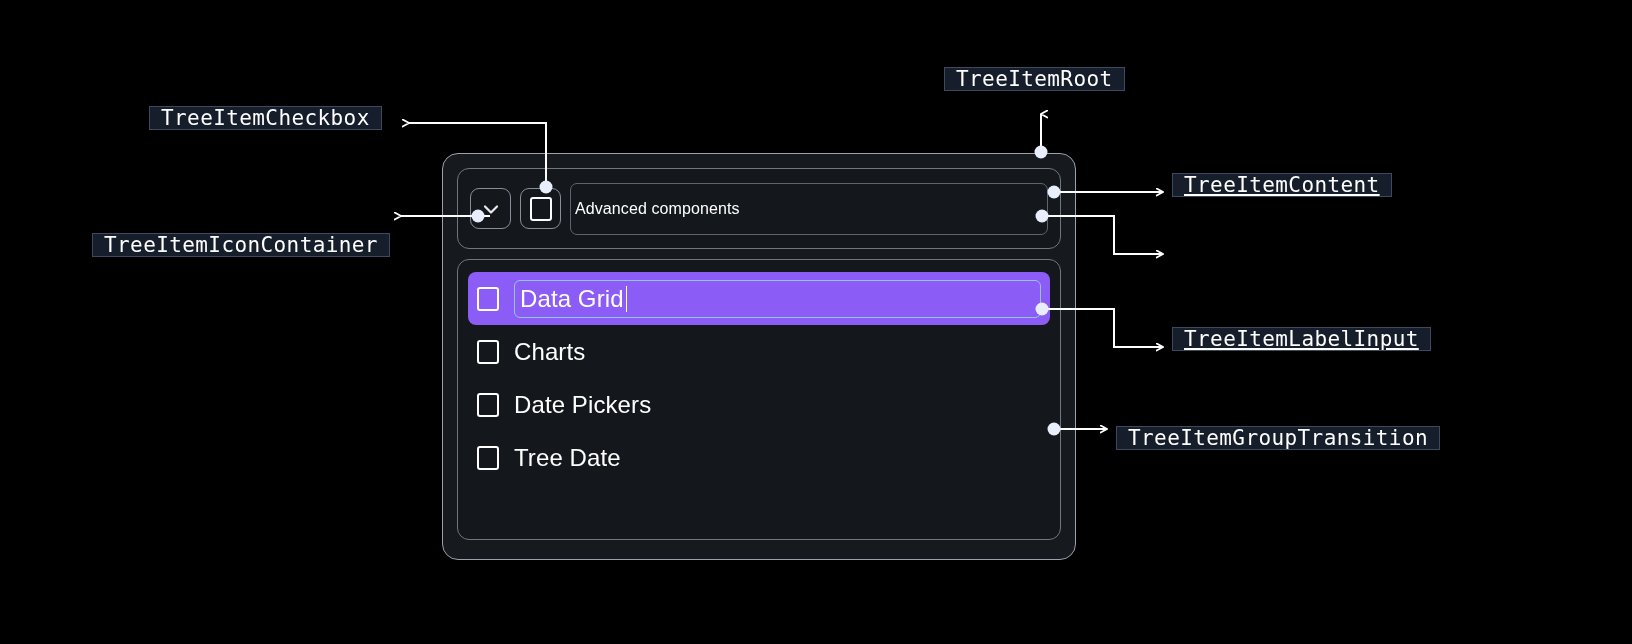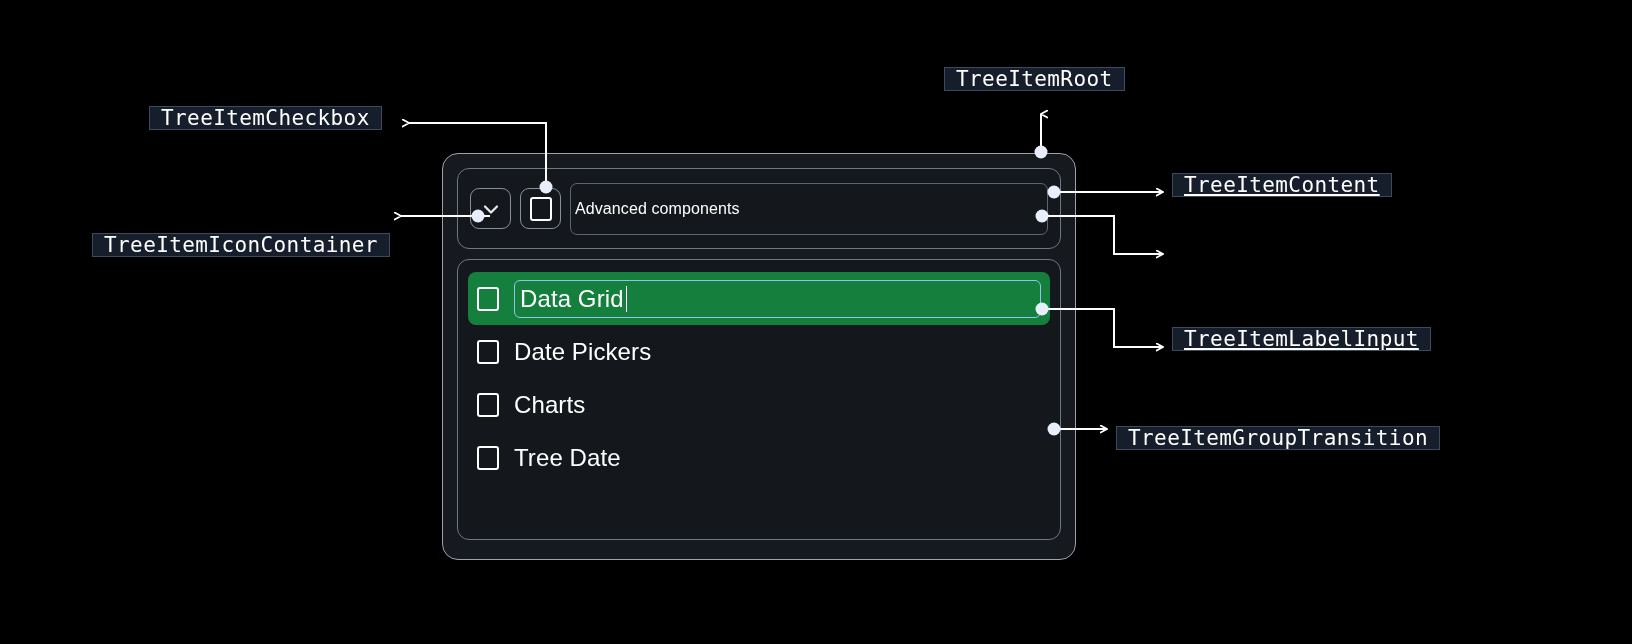--- a/index.html
+++ b/index.html
@@ -128,21 +128,21 @@
   .tree-row {
     box-sizing: border-box;
     height: 53px;
     display: flex;
     align-items: center;
     gap: 15px;
     padding: 0 9px;
     border-radius: 8px;
   }
   .tree-row.editing {
-    background: #15803d;
+    background: #8b5cf6;
   }
   .row-cb {
     box-sizing: border-box;
     width: 22px;
     height: 24px;
     border: 2px solid #ffffff;
     border-radius: 3px;
     flex: 0 0 auto;
   }
   .row-text {
@@ -217,26 +217,26 @@
       <div class="tree-row editing">
         <span class="row-cb"></span>
         <div id="label-input">
           <span>Data Grid</span>
             <span class="caret"></span>
         </div>
       </div>
 
       <div class="tree-row">
         <span class="row-cb"></span>
+        <span class="row-text">Charts</span>
+      </div>
+
+      <div class="tree-row">
+        <span class="row-cb"></span>
         <span class="row-text">Date Pickers</span>
-      </div>
-
-      <div class="tree-row">
-        <span class="row-cb"></span>
-        <span class="row-text">Charts</span>
       </div>
 
       <div class="tree-row">
         <span class="row-cb"></span>
         <span class="row-text">Tree Date</span>
       </div>
 
     </div>
   </div>
 

